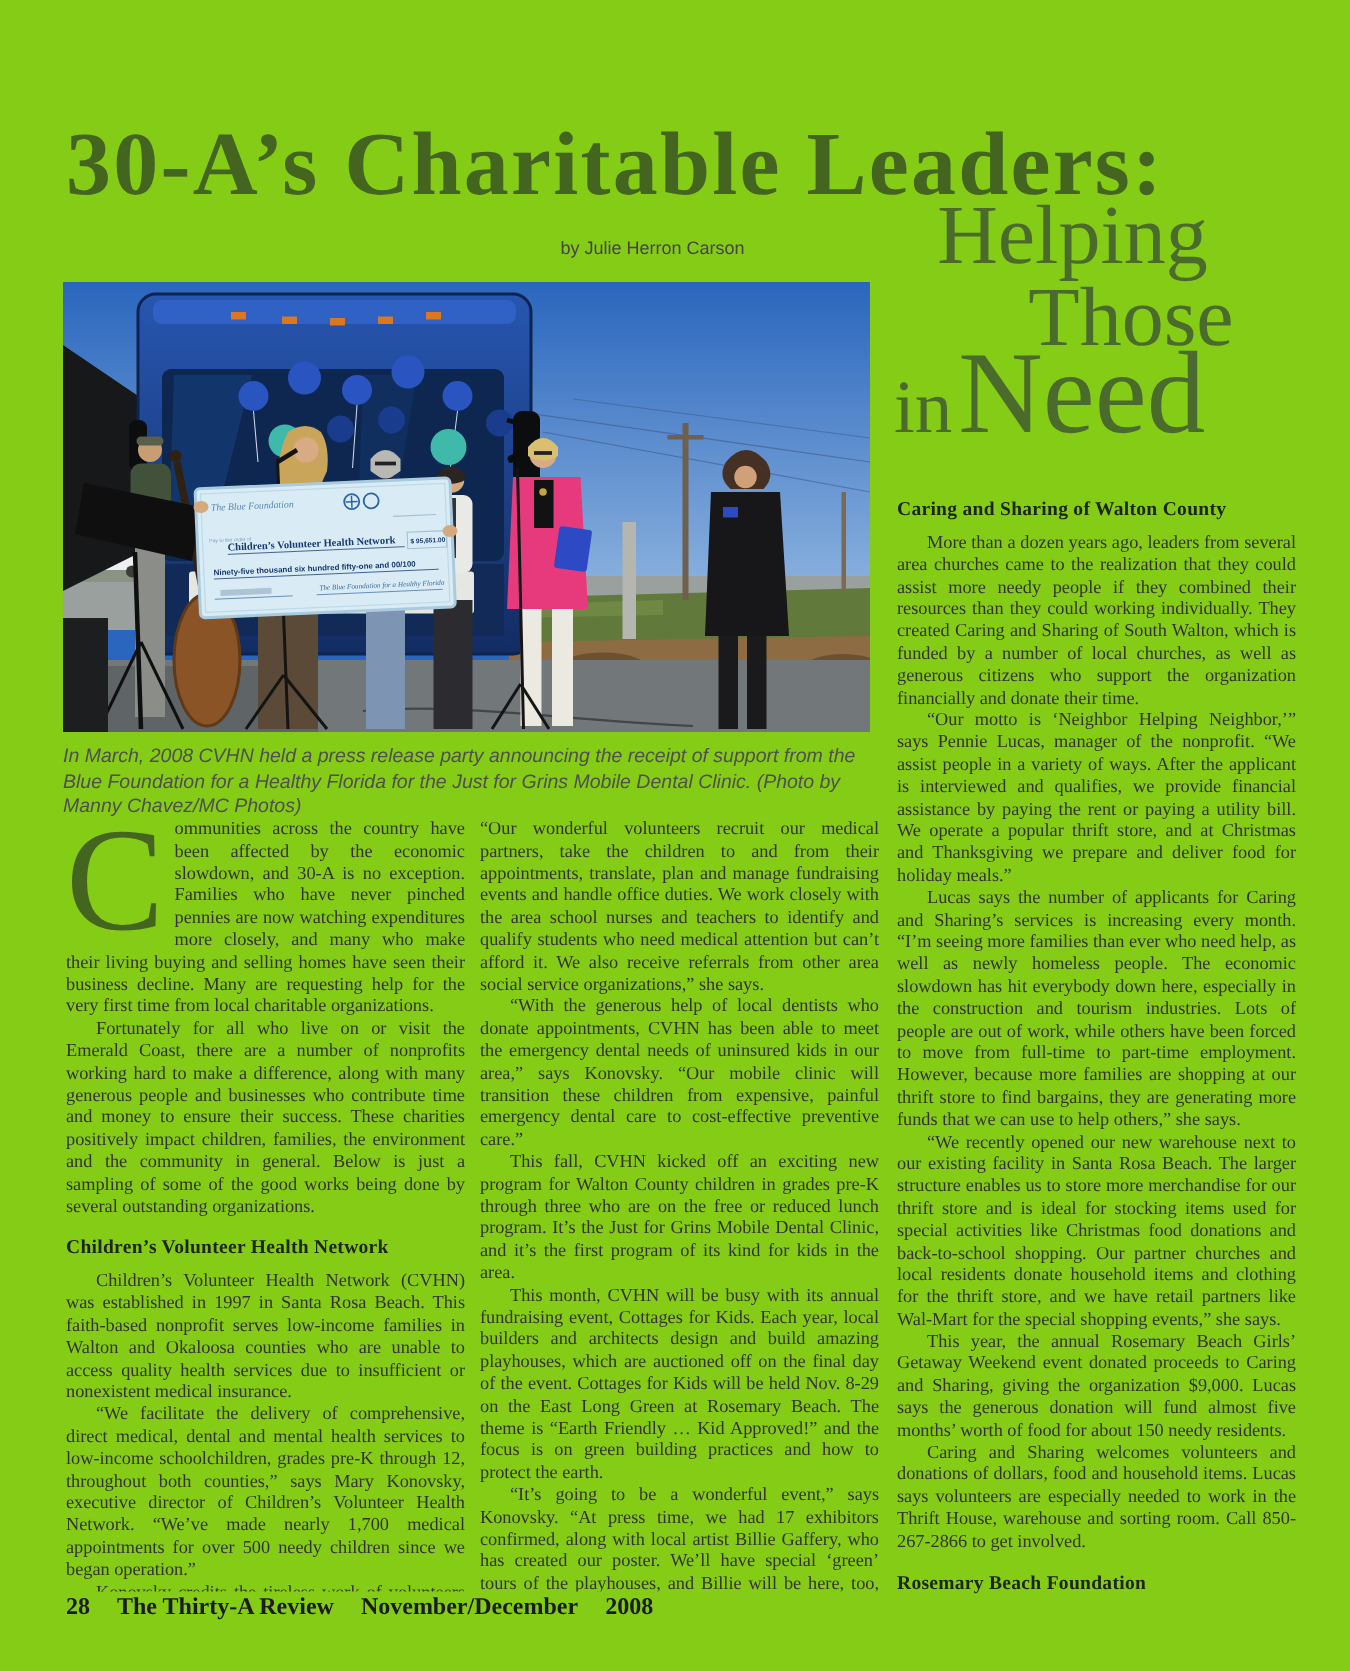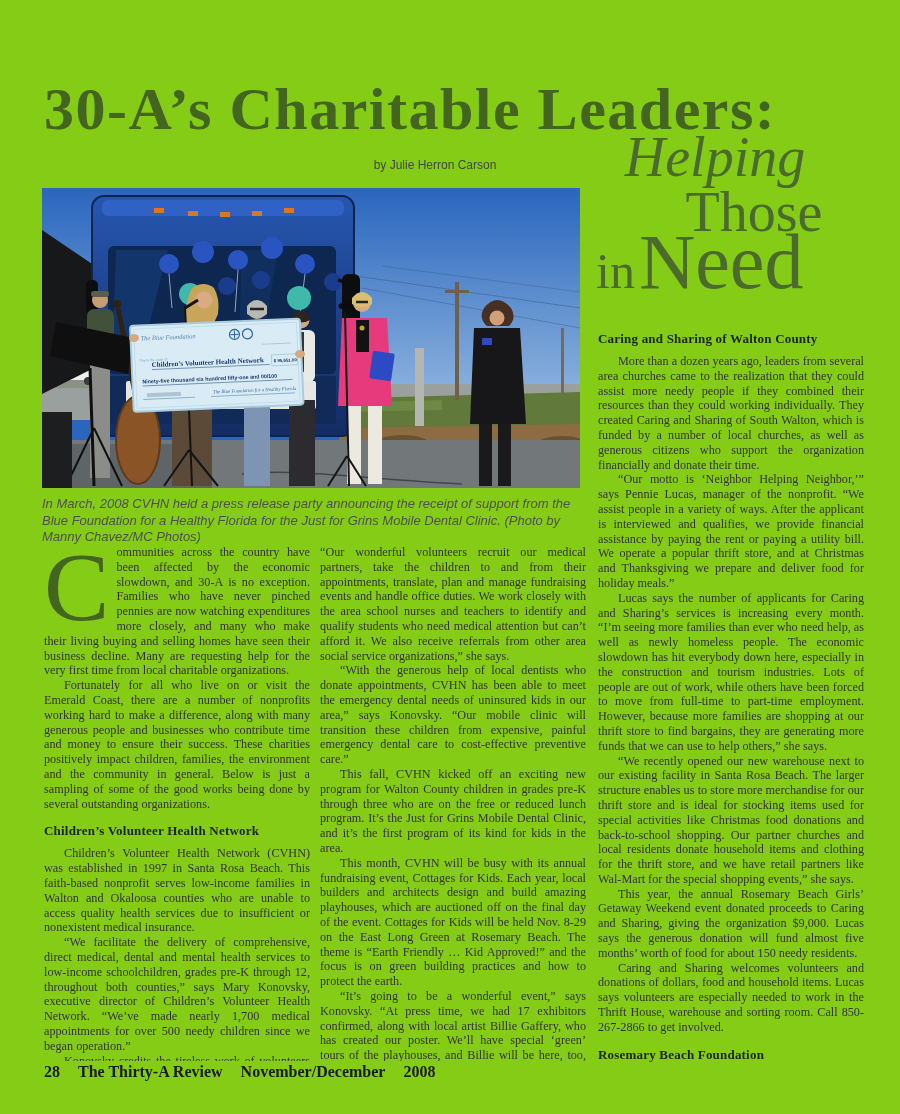--- a/index.html
+++ b/index.html
@@ -7,21 +7,21 @@
         font-family:"Liberation Serif",serif;}
   .title{position:absolute;left:44px;top:78px;width:824px;font-size:60px;font-weight:bold;
          color:#44651f;line-height:1.05;letter-spacing:1.5px;white-space:nowrap;}
   .byline{position:absolute;left:290px;top:158px;width:290px;text-align:center;
           font-family:"Liberation Sans",sans-serif;font-size:12px;color:#454548;}
   .photo{position:absolute;left:42px;top:188px;width:538px;height:300px;background:#2a66bd;}
   .photo svg{display:block;}
   .caption{position:absolute;left:42px;top:496px;width:538px;font-style:italic;
            font-family:"Liberation Sans",sans-serif;font-size:13px;line-height:16.5px;color:#4f4f4f;}
   .headline{position:absolute;left:596px;top:130px;width:280px;color:#4a6b2b;}
-  .hl1{font-size:56px;line-height:54px;text-align:center;padding-right:42px;font-style:italic;}
+  .hl1{font-size:56px;line-height:54px;text-align:center;padding-right:42px;}
   .hl2{font-size:56px;line-height:56px;text-align:center;padding-left:36px;}
   .hl3{line-height:44px;text-align:left;white-space:nowrap;}
   .hl3 .in{font-size:50px;}
   .hl3 .need{font-size:78px;}
   .col{position:absolute;width:266px;font-size:12.2px;line-height:14.8px;text-align:justify;
        color:#333331;overflow:hidden;}
   .col p{margin:0;text-indent:20px;}
   .col p.flush{text-indent:0;}
   .col h3{margin:12px 0 8px 0;font-size:13px;line-height:15px;color:#1c2412;letter-spacing:.2px;}
   .col h3.first{margin-top:0;}

